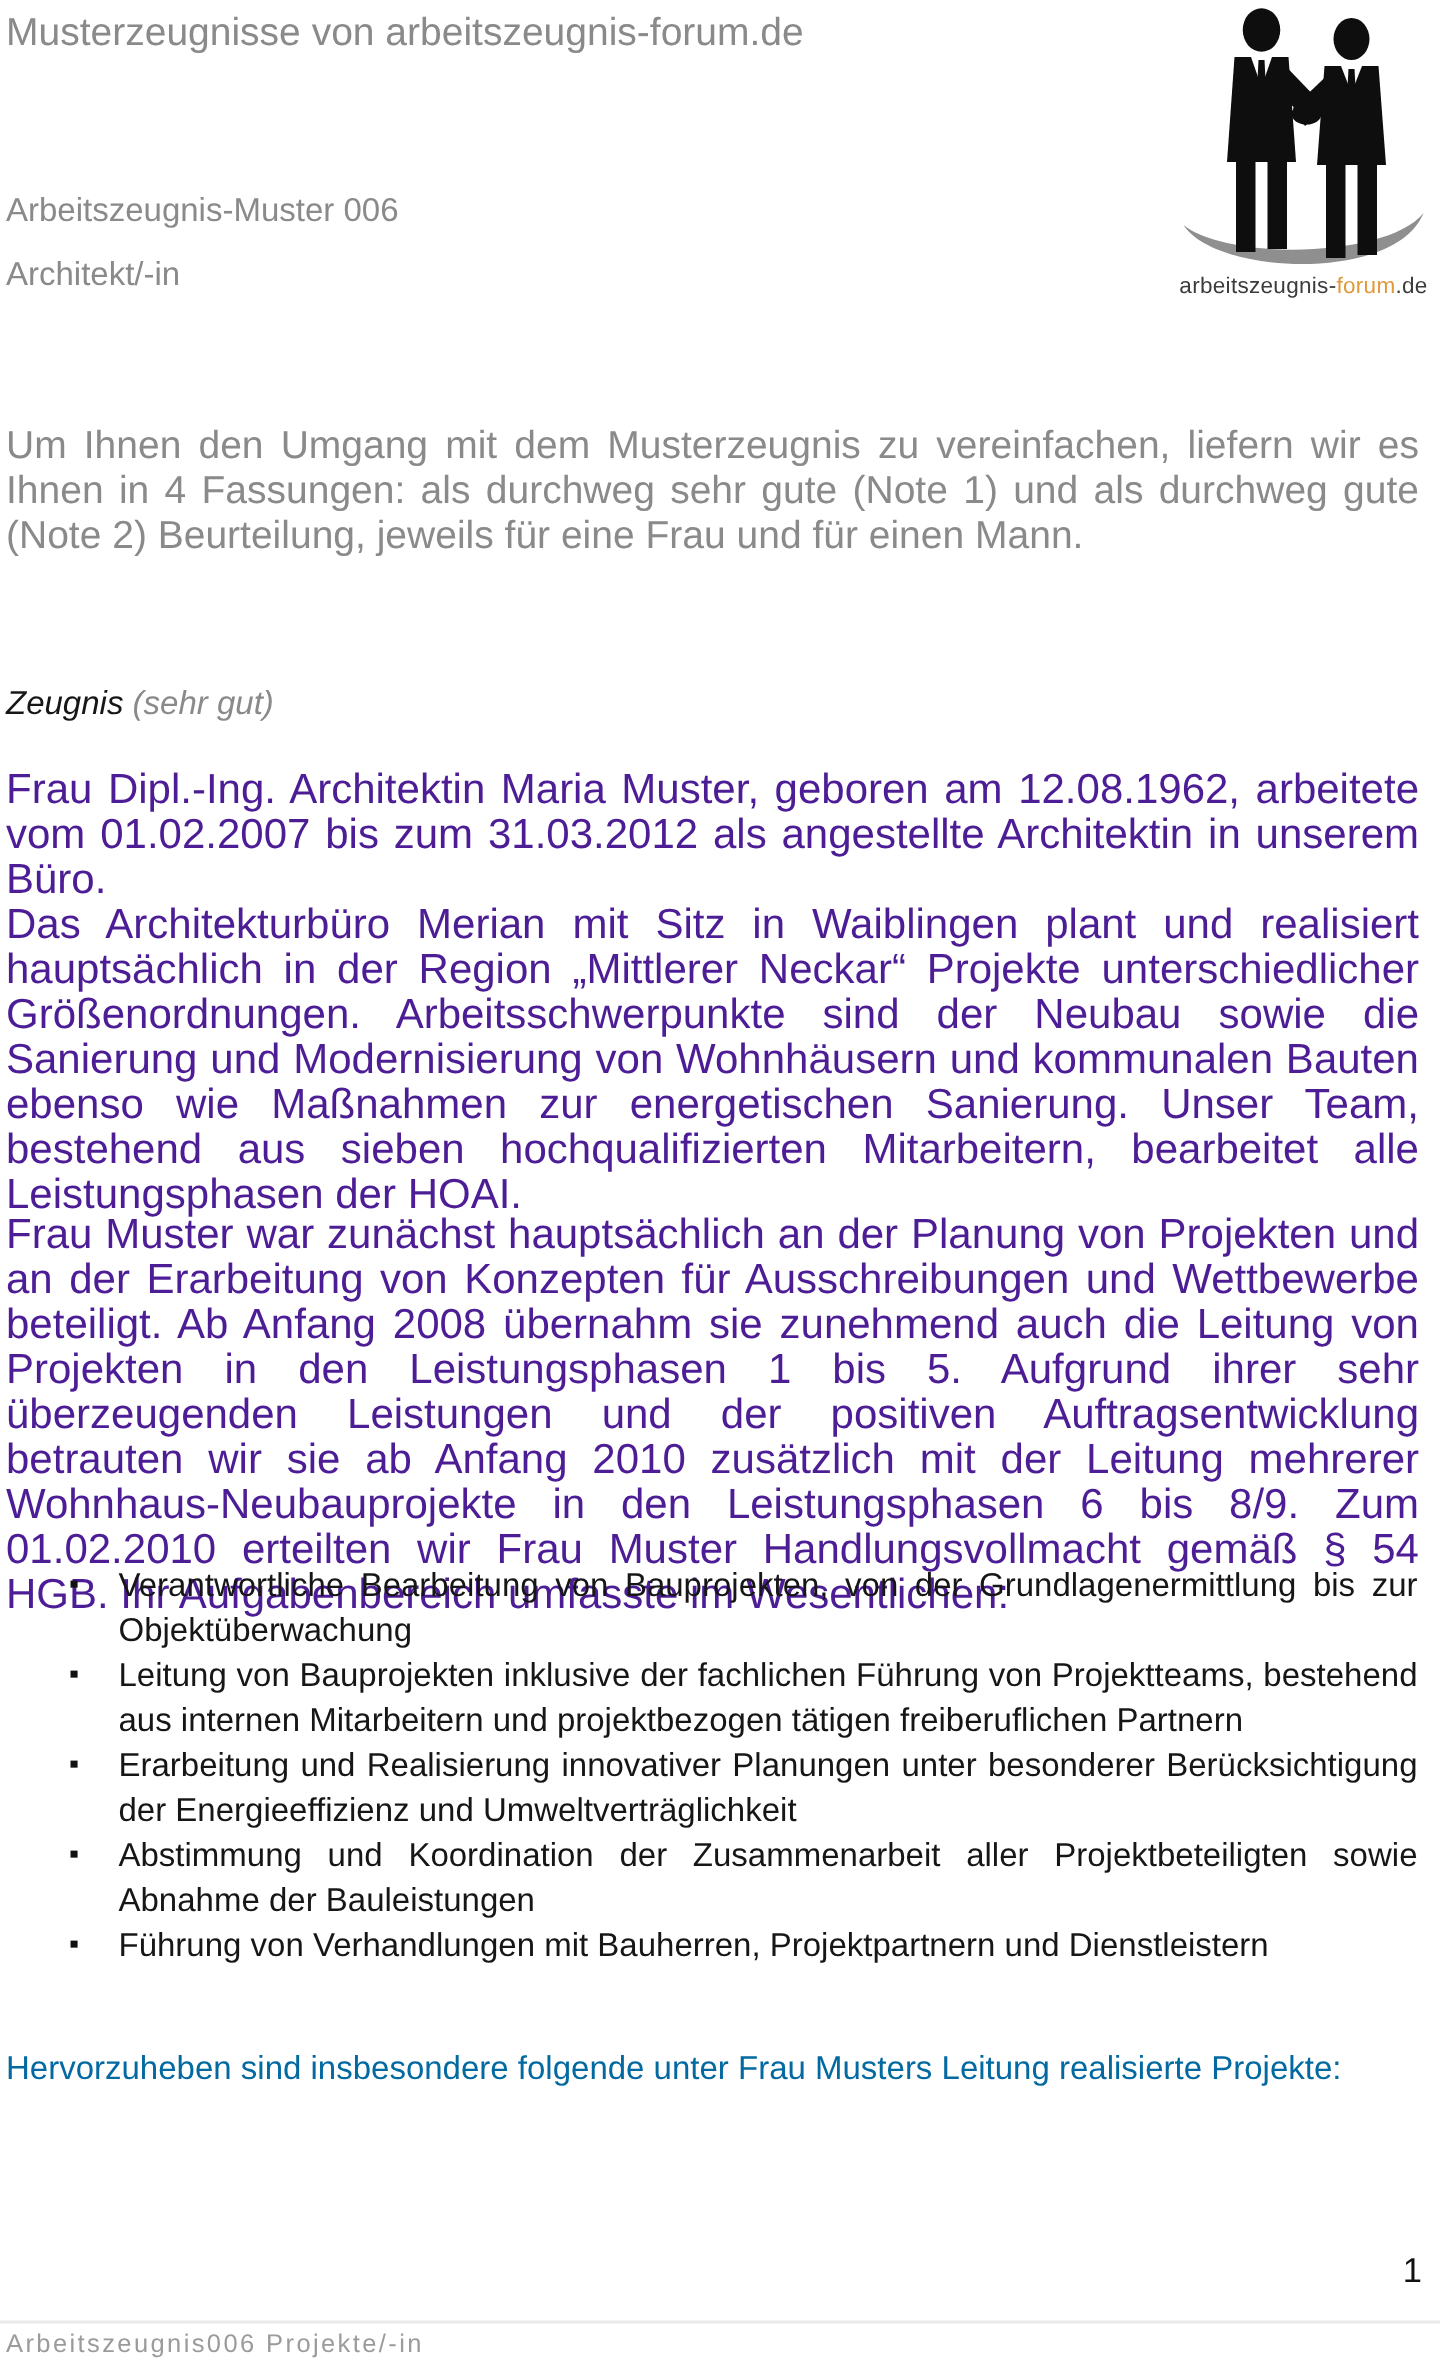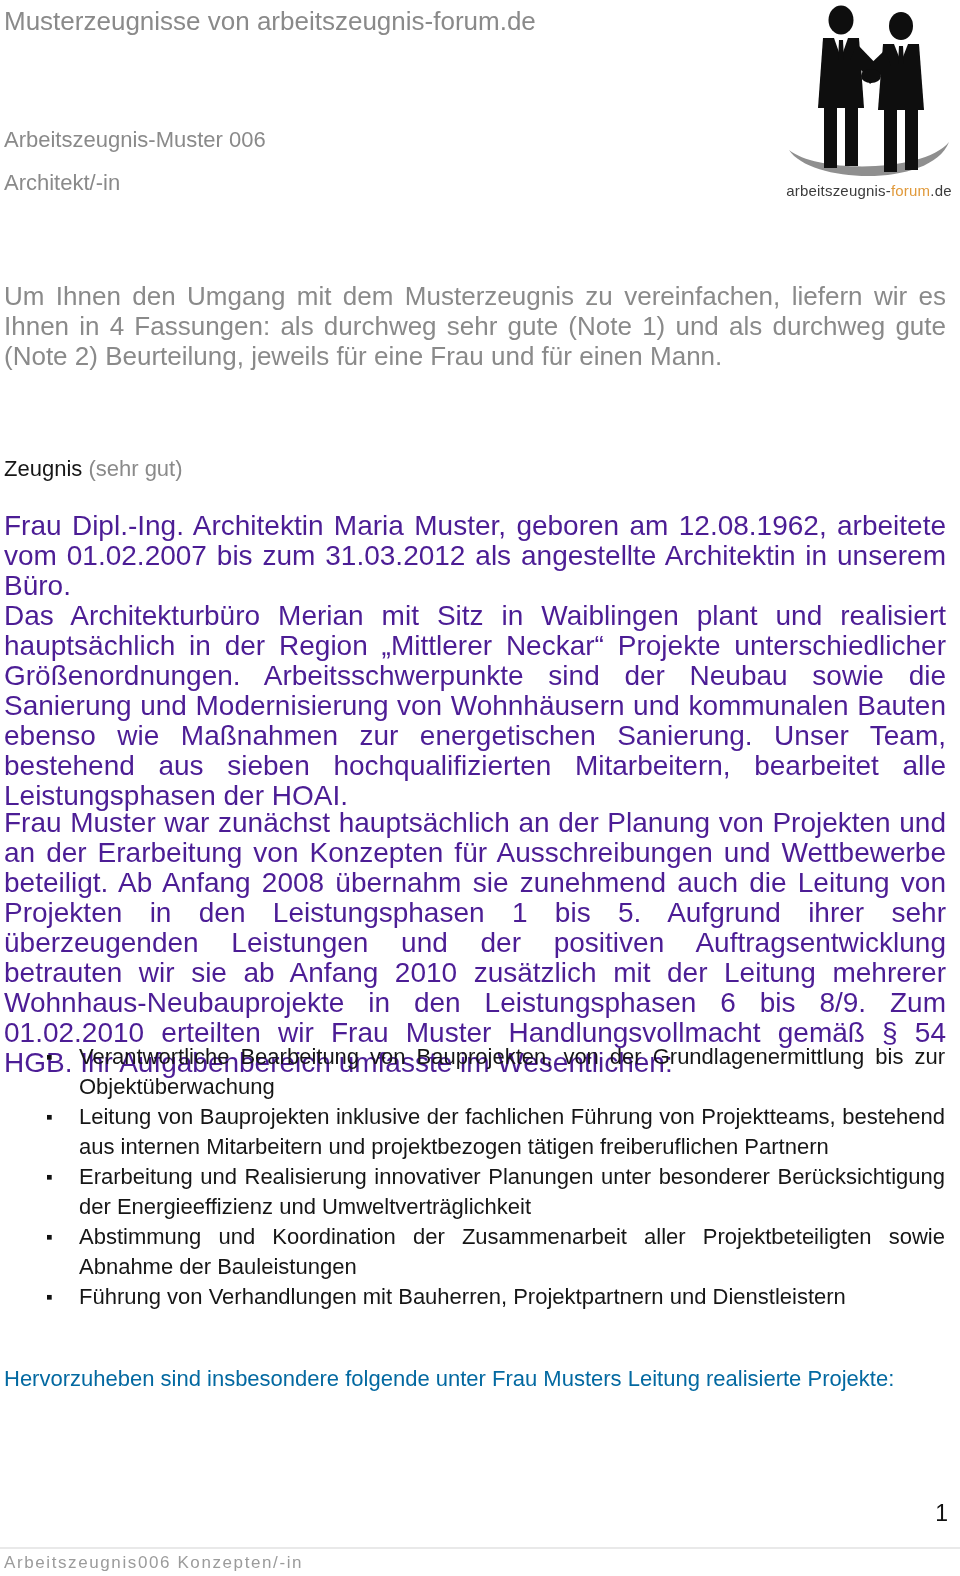--- a/index.html
+++ b/index.html
@@ -42,20 +42,21 @@
     width:942px;
     font-size:26px;
     line-height:30px;
     color:#8a8a8a;
     text-align:justify;
   }
   .section-heading {
     left:4px; top:456px;
     font-size:22px;
     color:#161616;
+    font-style:italic;
   }
   .section-heading .suffix { color:#8a8a8a; }
   .body-text {
     left:4px;
     width:942px;
     font-size:28px;
     line-height:30px;
     color:#4c1d95;
     text-align:justify;
   }
@@ -190,16 +191,16 @@
       <span class="li-text">Führung von Verhandlungen mit Bauherren, Projektpartnern und Dienstleistern</span>
     </li>
   </ul>
 
   <div class="abs closing">Hervorzuheben sind insbesondere folgende unter Frau Musters Leitung realisierte Projekte:</div>
 
   <div class="abs page-number">1</div>
 
   <div class="abs footer-rule"></div>
   <div class="abs footer">
-    <span>Arbeitszeugnis006 Konzepten/-in</span>
+    <span>Arbeitszeugnis006 Projekte/-in</span>
   </div>
 
 </div>
 
 </body></html>

